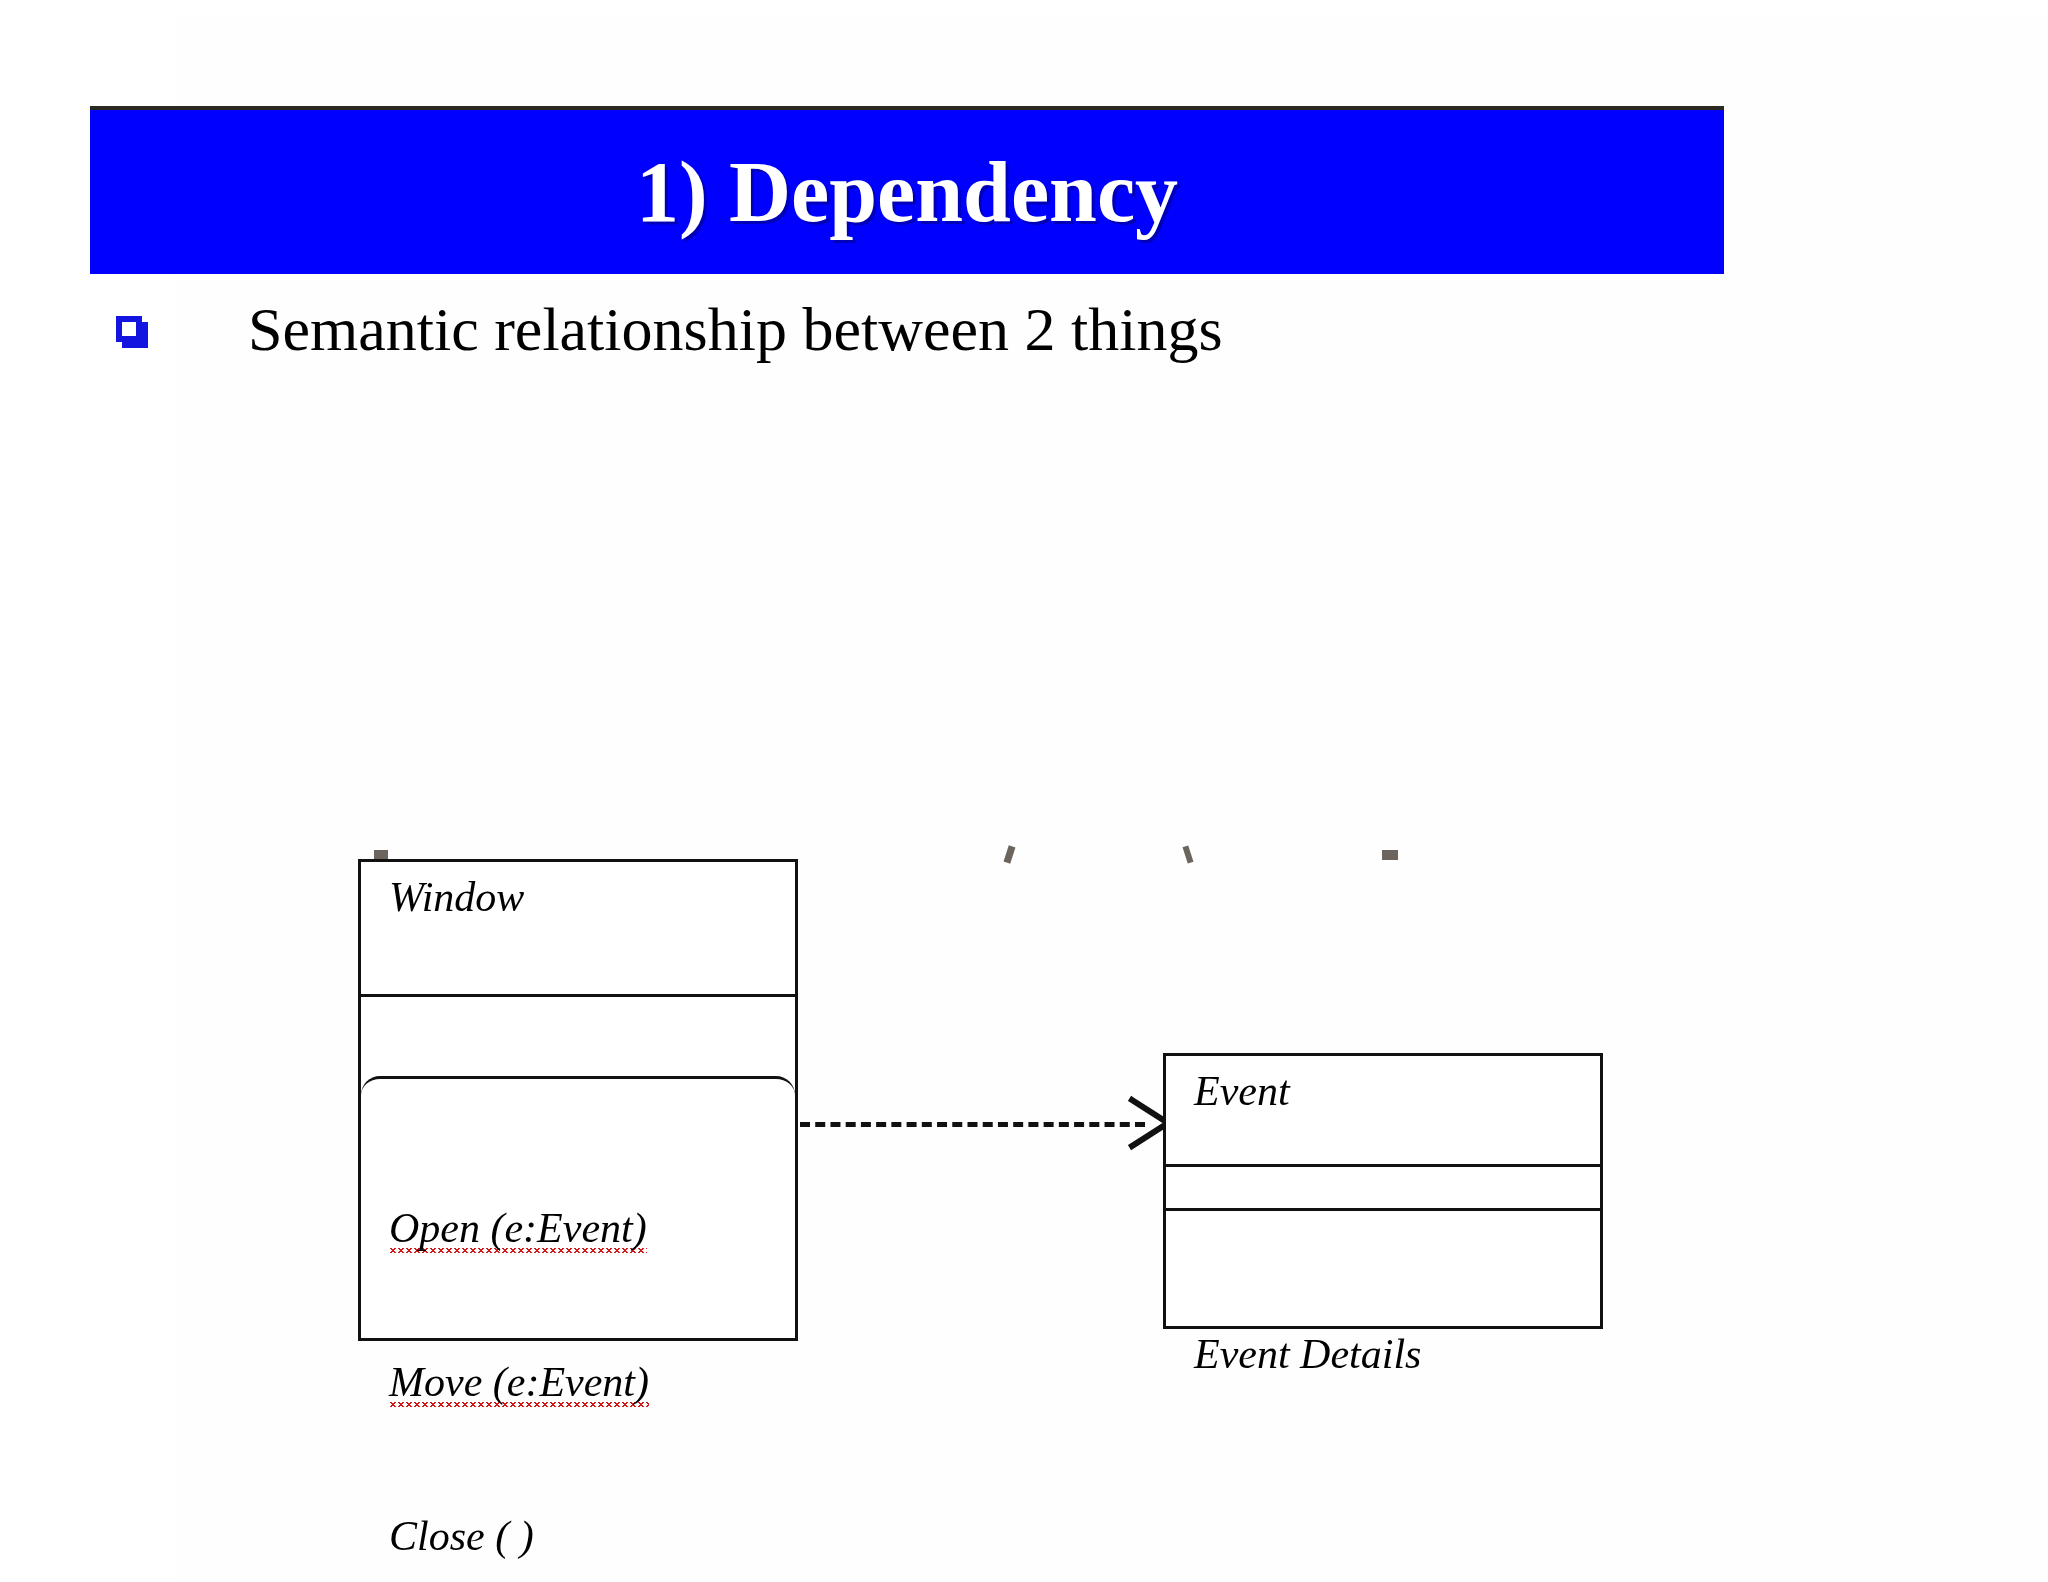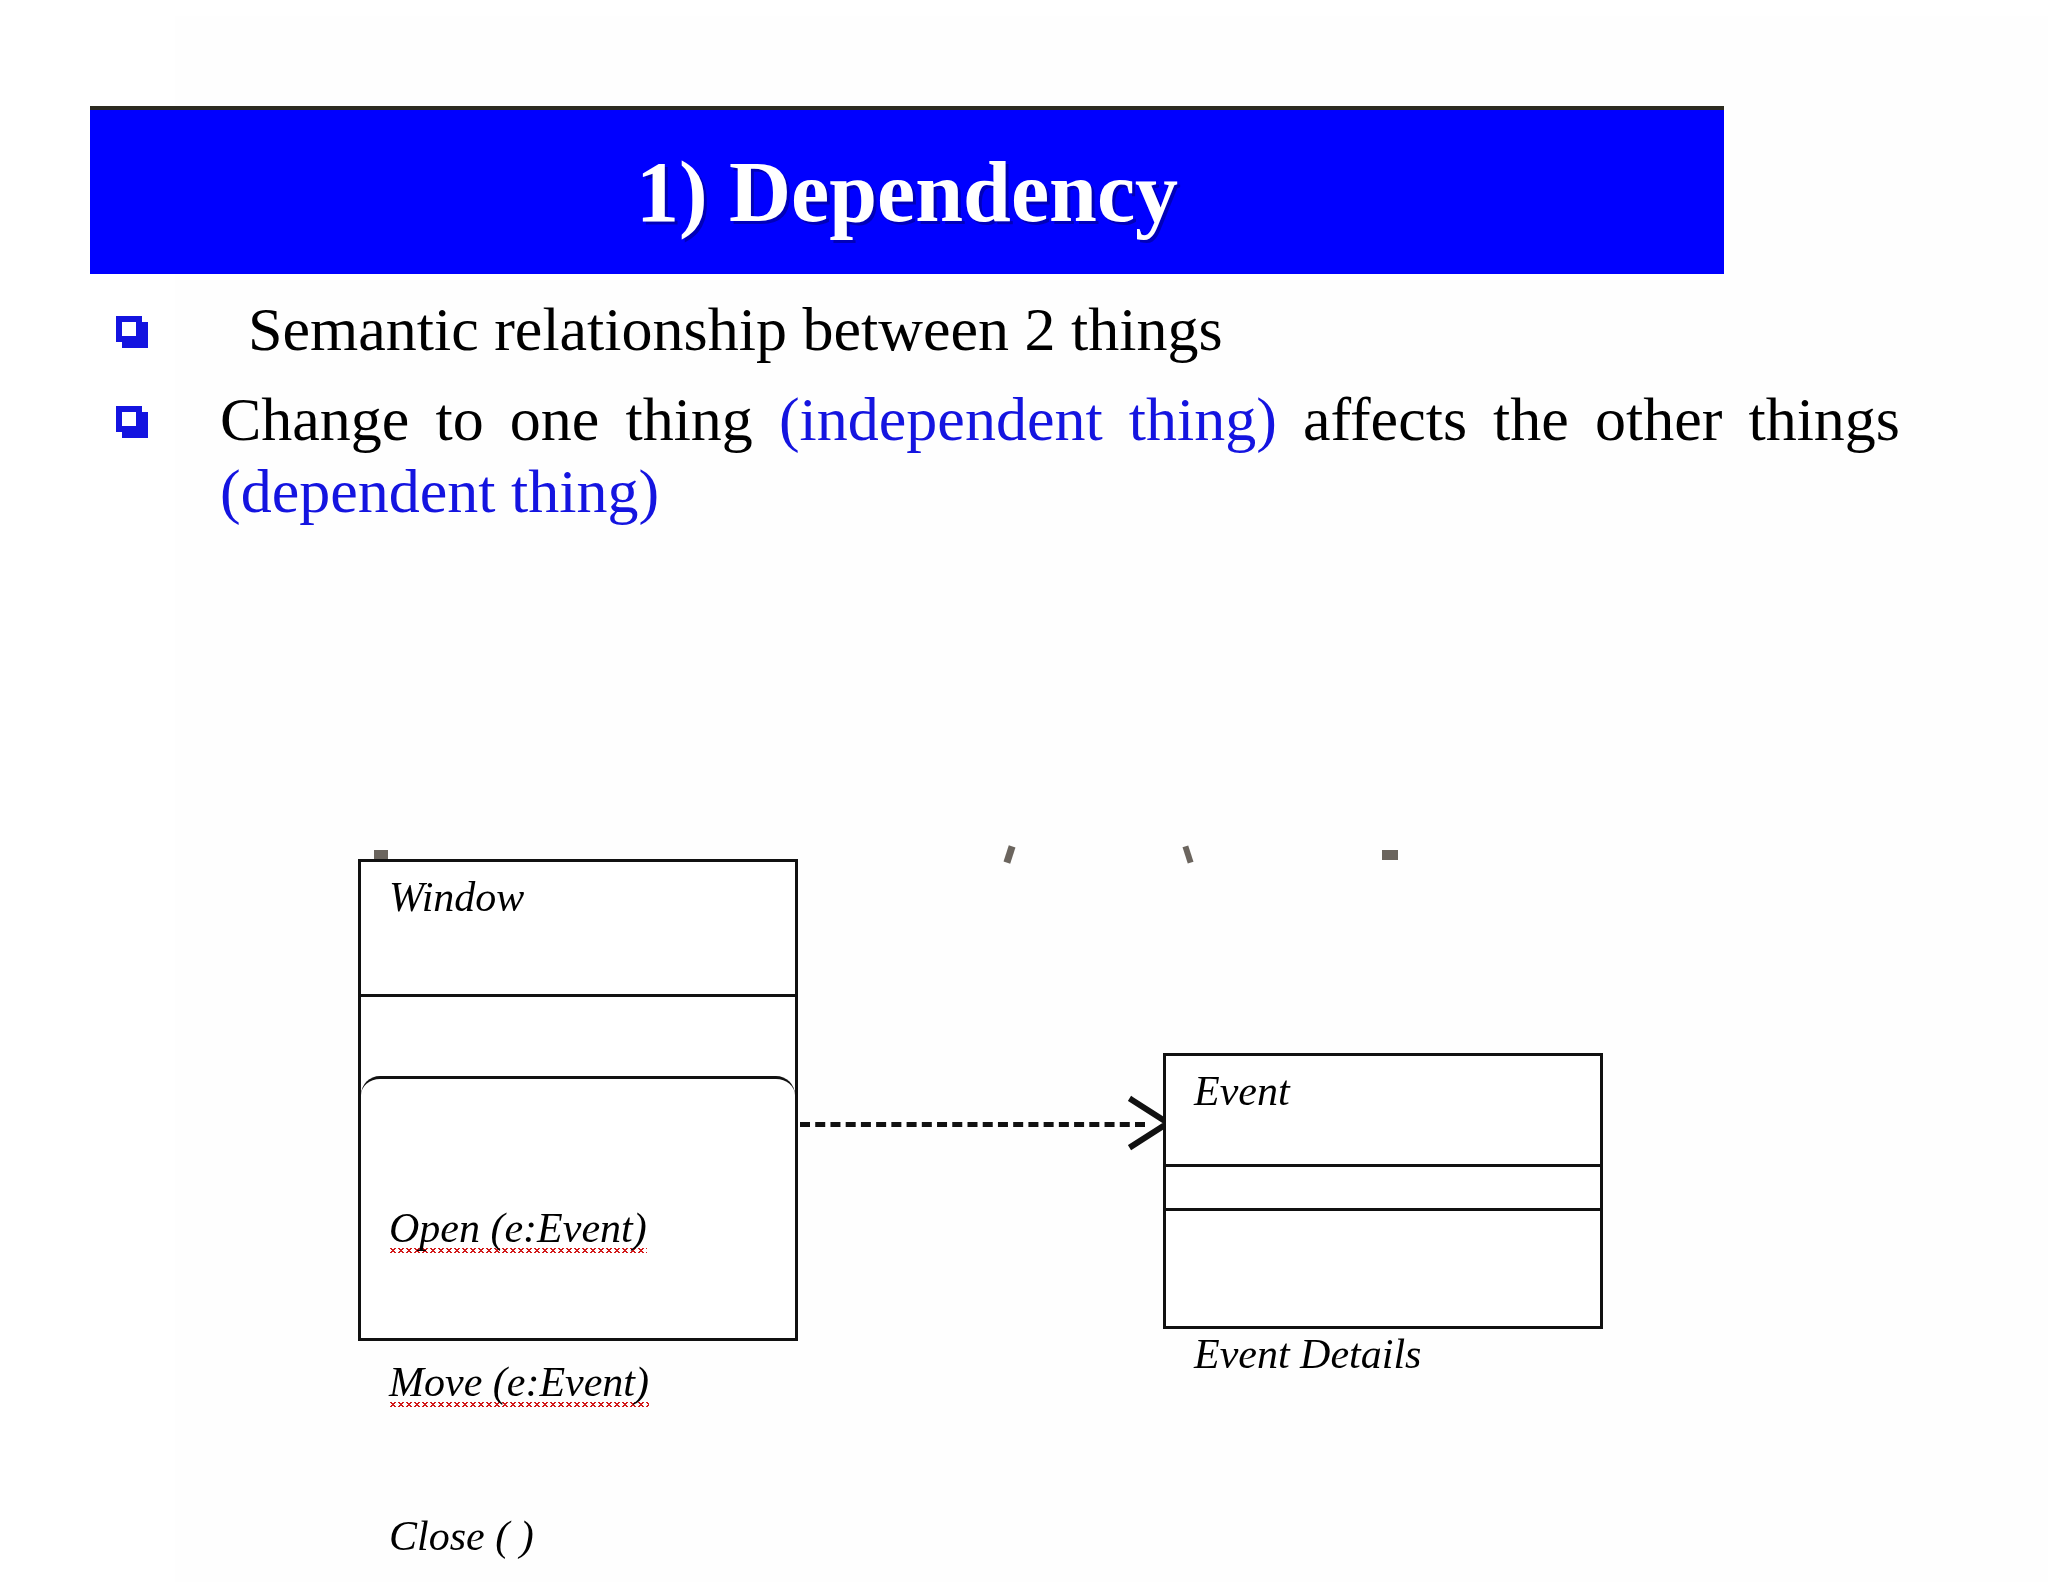--- a/index.html
+++ b/index.html
@@ -196,28 +196,20 @@
 
     <div class="bullet-row">
       <div class="bullet-marker">
         <span class="sq"></span>
       </div>
       <div class="bullet-text one-line">
         <span>Semantic relationship between 2 things</span>
       </div>
     </div>
 
-    <div class="bullet-row">
-      <div class="bullet-marker">
-        <span class="sq"></span>
-      </div>
-      <div class="bullet-text">
-        <span>Change to one thing </span><span class="blue">(independent thing)</span><span> affects the other things </span><span class="blue">(dependent thing)</span>
-      </div>
-    </div>
 
 
   </div>
 
   <div class="artifact" style="left:374px;  top:834px; width:14px; height:12px;"></div>
   <div class="artifact" style="left:1006px; top:830px; width:7px;  height:17px; transform:rotate(18deg);"></div>
   <div class="artifact" style="left:1185px; top:830px; width:6px;  height:17px; transform:rotate(-18deg);"></div>
   <div class="artifact" style="left:1382px; top:834px; width:16px; height:10px;"></div>
 
   <div id="diagram">

